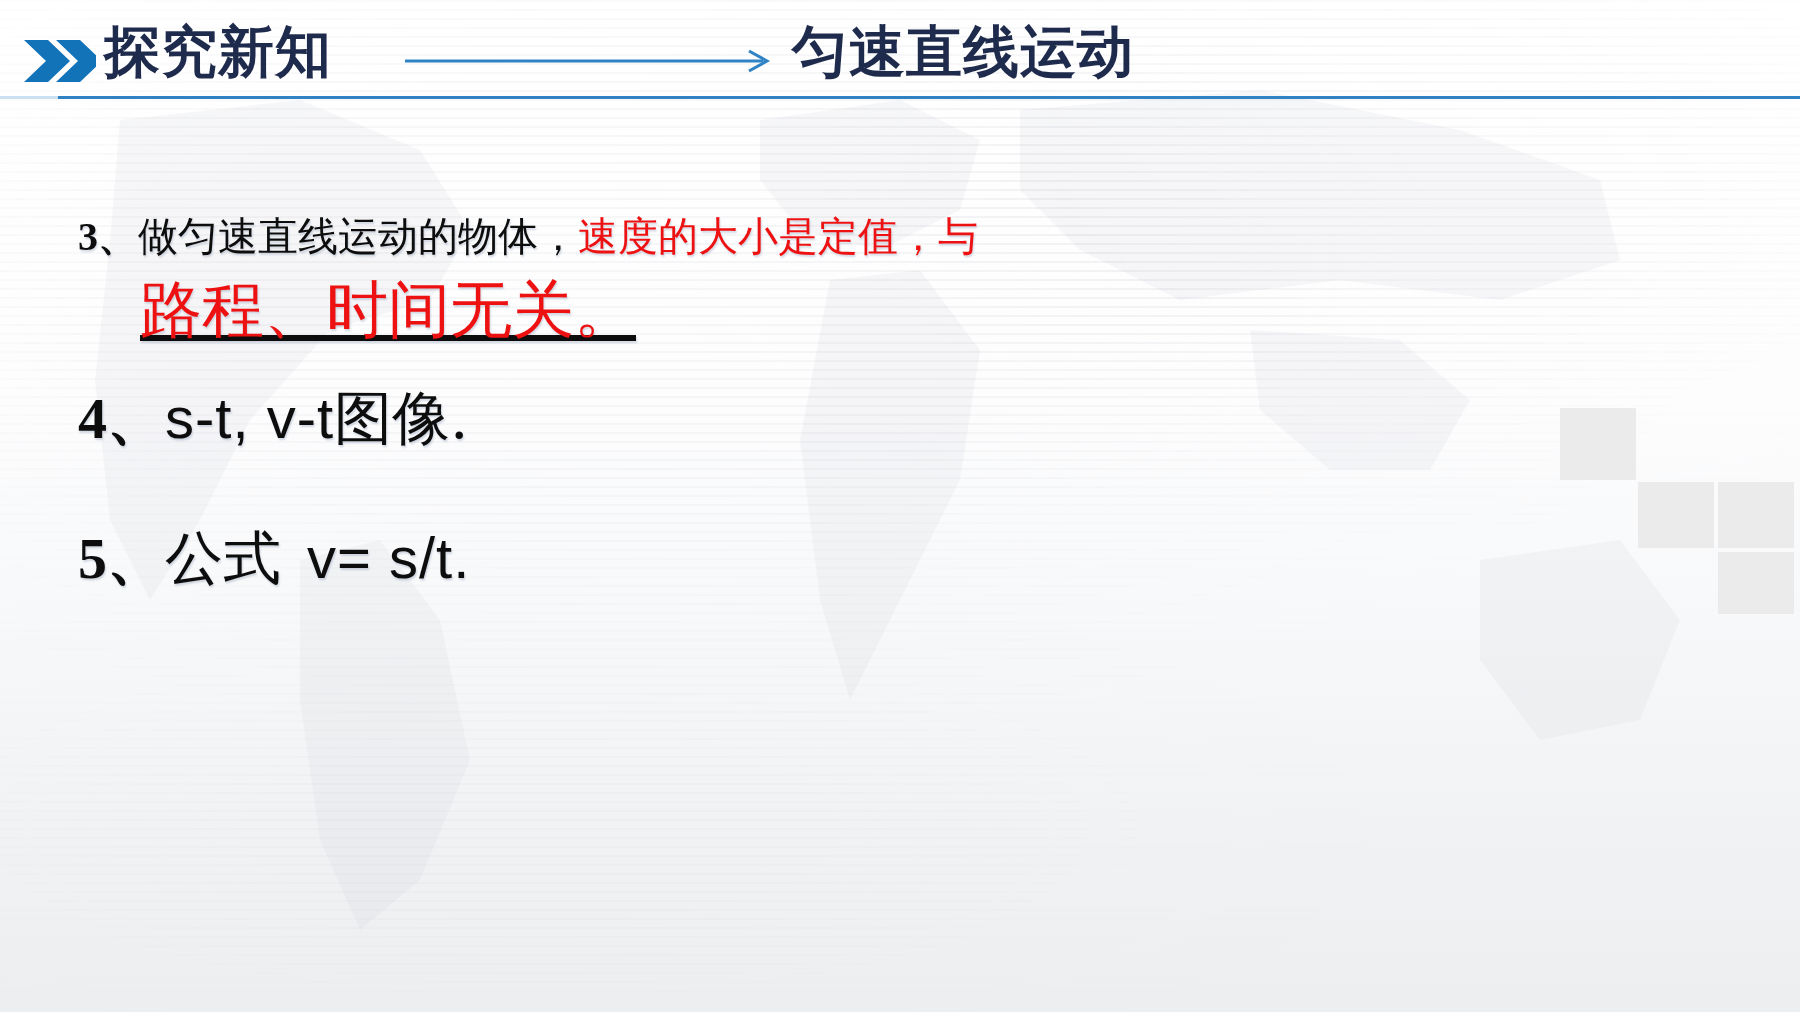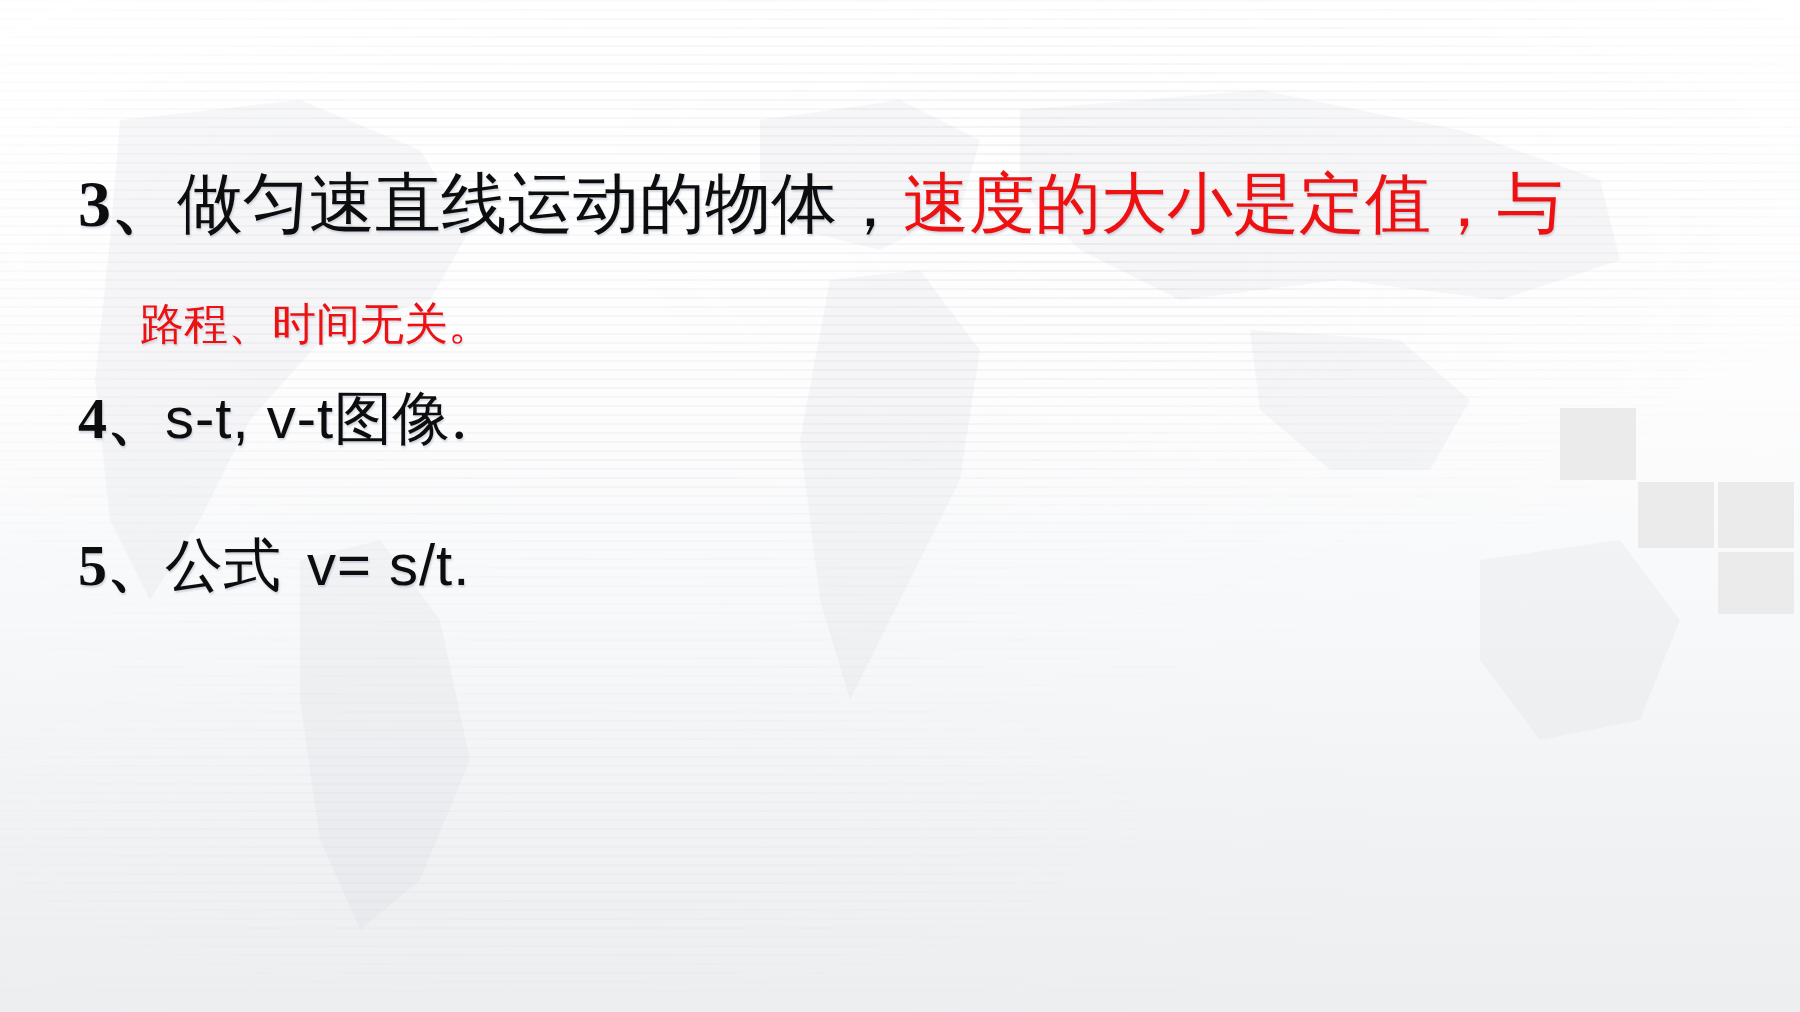--- a/index.html
+++ b/index.html
@@ -161,24 +161,24 @@
     font-family: "DejaVu Serif", "Liberation Serif", serif;
   }
 
   .line {
     position: absolute;
     white-space: nowrap;
     color: #0d0d0d;
     text-shadow: 1px 2px 2px rgba(120,140,170,.33);
   }
 
-  .l3a { left: 78px;  top: 20px;  font-size: 66px; line-height: 67px; }
-  .l3b { left: 140px; top: 136px; font-size: 44px; line-height: 76px; }
+  .l3a { left: 78px;  top: 42px;  font-size: 40px; line-height: 88px; }
+  .l3b { left: 140px; top: 122px; font-size: 62px; line-height: 76px; text-decoration: underline; }
   .l4  { left: 78px;  top: 232px; font-size: 58px; line-height: 72px; }
-  .l5  { left: 78px;  top: 372px; font-size: 58px; line-height: 72px; margin-top: 7px; }
+  .l5  { left: 78px;  top: 372px; font-size: 58px; line-height: 72px; }
 
   .red { color: #ee1111; }
   .blk { color: #0d0d0d; }
 
   .num {
     font-family: "Liberation Serif", "DejaVu Serif", serif;
     font-weight: 700;
   }
   .mono-ish {
     font-family: "Liberation Sans", "DejaVu Sans", sans-serif;
@@ -203,20 +203,43 @@
           <path d="M1250 330 L1400 340 L1470 400 L1430 470 L1330 470 L1260 410 Z"></path>
           <path d="M1480 560 L1620 540 L1680 620 L1640 720 L1540 740 L1480 660 Z"></path>
         </g>
       </svg>
     </div>
     <div class="wm-lines"></div>
     <div class="wm-lines b"></div>
     <div class="wm-lines c"></div>
   </div>
 
+  <div class="header">
+
+    <div class="chevron">
+      <svg width="74" height="46" viewBox="0 0 74 46" aria-hidden="true">
+        <polygon points="2,2 26,2 48,23 26,44 2,44 24,23" fill="#1273b9"></polygon>
+        <polygon points="34,2 58,2 80,23 58,44 34,44 56,23" fill="#1273b9"></polygon>
+      </svg>
+    </div>
+
+    <div class="header-title cjk">探究新知</div>
+
+    <div class="connector">
+      <svg width="375" height="30" viewBox="0 0 375 30" aria-hidden="true">
+        <line x1="0" y1="15" x2="358" y2="15" stroke="#2f83c5" stroke-width="3"></line>
+        <polyline points="344,5 362,15 344,25" fill="none" stroke="#2f83c5" stroke-width="3"></polyline>
+      </svg>
+    </div>
+
+    <div class="header-subtitle cjk">匀速直线运动</div>
+
+    <div class="header-rule-left"></div>
+    <div class="header-rule"></div>
+  </div>
 
   <div class="decor">
     <i class="sq1"></i>
     <i class="sq2"></i>
     <i class="sq3"></i>
     <i class="sq4"></i>
   </div>
 
   <div class="body">
 

